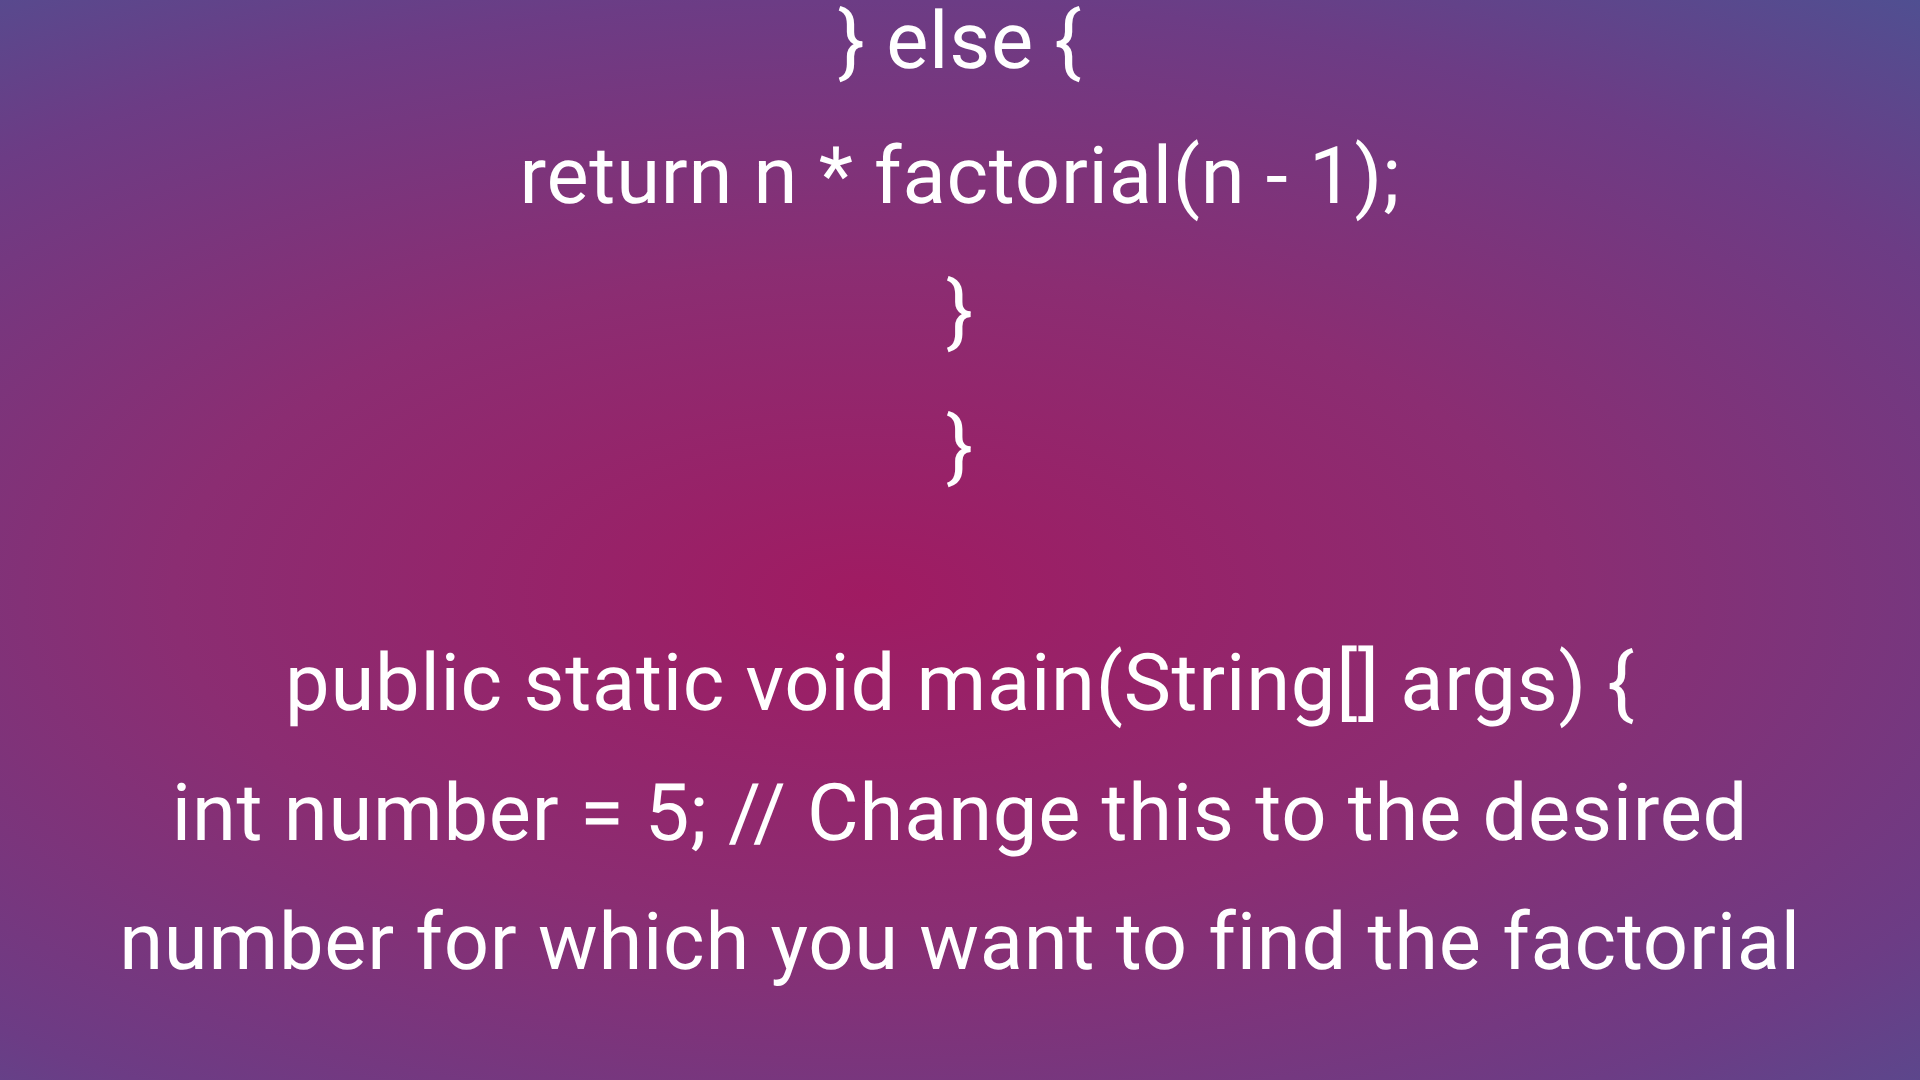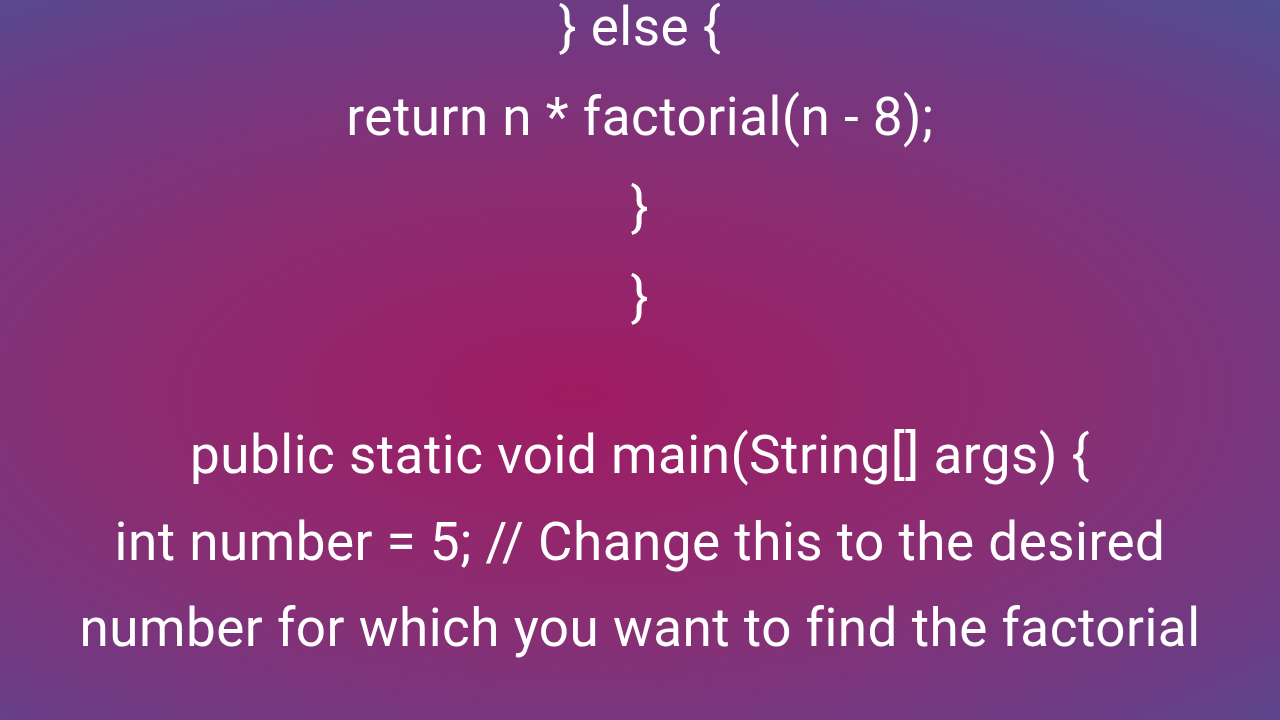--- a/index.html
+++ b/index.html
@@ -41,19 +41,19 @@
     padding: 0 42px;
     font-weight: 400;
     letter-spacing: 0.5px;
   }
 </style>
 </head>
 <body>
 
 <div class="code-block">
   <span class="code-line" style="margin-top:-18px;">} else {</span>
-  <span class="code-line">return n * factorial(n - 8);</span>
+  <span class="code-line">return n * factorial(n - 1);</span>
   <span class="code-line">}</span>
   <span class="code-line">}</span>
   <div class="spacer"></div>
   <span class="code-line">public static void main(String[] args) {</span>
   <div class="wrap-block">int number = 5; // Change this to the desired number for which you want to find the factorial</div>
 </div>
 
 </body></html>

